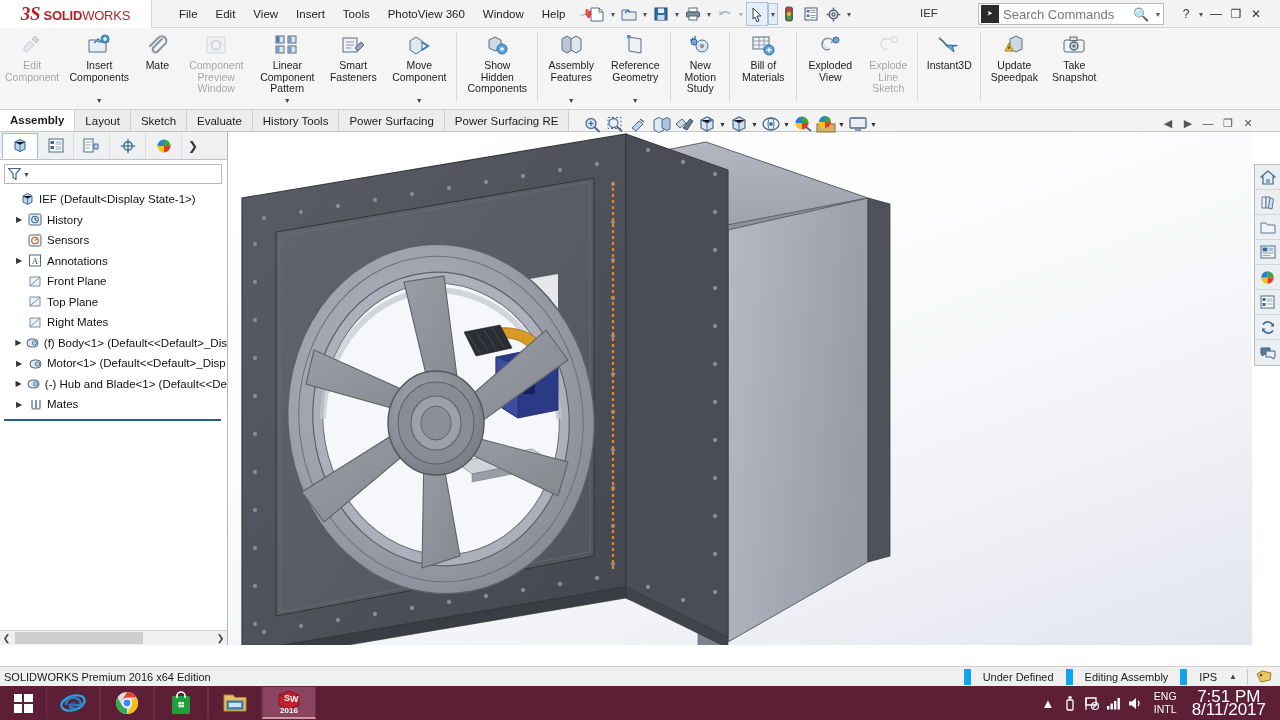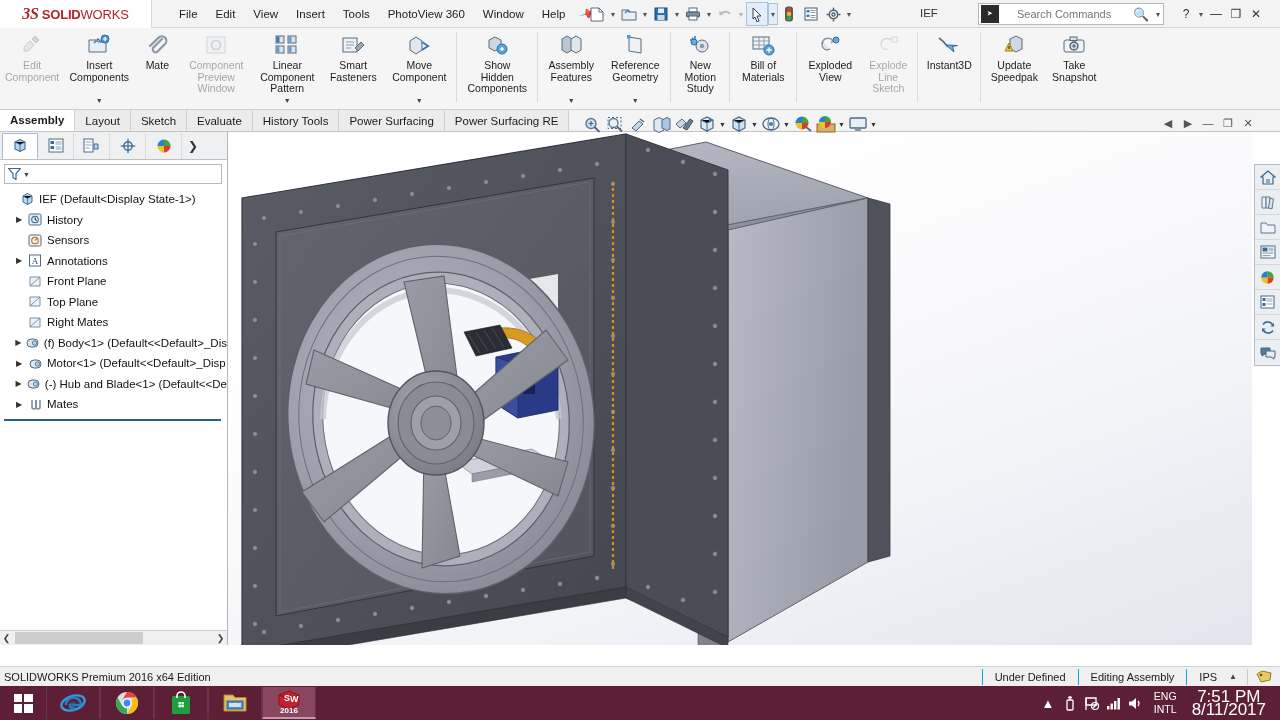--- a/index.html
+++ b/index.html
@@ -16,21 +16,21 @@
     background:#f3f3f3;
     border-bottom:1px solid #d4d4d4;
     display:flex; align-items:center;
   }
   .logo-box {
     width:152px; height:28px; background:#fff;
     border-right:1px solid #d8d8d8;
     display:flex; align-items:center; justify-content:center;
   }
   .logo-text { font-size:13px; font-weight:bold; color:#b3232c; letter-spacing:-0.2px; white-space:nowrap;}
-  .logo-text .ds { font-family:"Liberation Serif", serif; font-style:italic; font-size:16px; margin-right:3px;}
+  .logo-text .ds { font-family:"Liberation Serif", serif; font-style:italic; font-size:19px; margin-right:3px;}
   .logo-text .light { font-weight:normal; color:#b3232c; }
   .menu-items { display:flex; align-items:center; margin-left:18px; }
   .menu-item {
     font-size:11.5px; color:#222; padding:4px 9px; cursor:default; white-space:nowrap;
   }
   .pin-icon { margin-left:8px; color:#1a6fbb; font-size:13px; transform:rotate(30deg); display:inline-block;}
 
   .qat { position:absolute; left:586px; top:0; height:28px; display:flex; align-items:center; gap:0px;}
   .qat-btn {
     width:22px; height:24px; display:flex; align-items:center; justify-content:center;
@@ -42,21 +42,21 @@
   .doc-name { position:absolute; left:920px; top:7px; font-size:11.5px; color:#333; }
 
   .searchbox {
     position:absolute; left:978px; top:3px; width:186px; height:22px;
     border:1px solid #b9b9b9; background:#fff; display:flex; align-items:center;
   }
   .search-ico {
     width:18px;height:18px;margin-left:2px;background:#2b2b2b;color:#fff;font-size:10px;
     display:flex;align-items:center;justify-content:center;font-family:"Liberation Mono",monospace;
   }
-  .search-ph { font-size:11px; color:#777; margin-left:18px; flex:1; }
+  .search-ph { font-size:13px; color:#777; margin-left:4px; flex:1; }
   .search-mag { font-size:13px; color:#555; margin-right:3px;}
   .win-ctl { position:absolute; top:0; height:28px; display:flex; align-items:center;}
   .win-btn { width:20px; height:26px; display:flex;align-items:center;justify-content:center;
              font-size:12px; color:#333; cursor:default;}
 
   
   .ribbon {
     position:absolute; left:0; top:28px; width:1280px; height:82px;
     background:#f5f5f5; border-bottom:1px solid #cfcfcf;
     display:flex; align-items:flex-start;
@@ -164,21 +164,21 @@
   }
   .btab.active { background:#fff; font-weight:bold; }
 
   
   .statusbar {
     position:absolute; left:0; top:666px; width:1280px; height:20px;
     background:#f0f0f0; border-top:1px solid #d0d0d0;
     display:flex; align-items:center; font-size:11px; color:#1a1a1a;
   }
   .sb-left { margin-left:4px; }
-  .sb-cell { padding:0 12px; height:16px; display:flex;align-items:center; border-left:1px solid #0ea5e9;}
+  .sb-cell { padding:0 12px; height:16px; display:flex;align-items:center; border-left:7px solid #0ea5e9;}
   .sb-right { margin-left:auto; display:flex; align-items:center; height:100%;}
 
   
   .taskbar {
     position:absolute; left:0; top:686px; width:1280px; height:34px;
     background:#5c1f35; display:flex; align-items:center;
   }
   .tb-start {
     width:46px;height:34px; display:flex;align-items:center;justify-content:center; cursor:default;
   }

